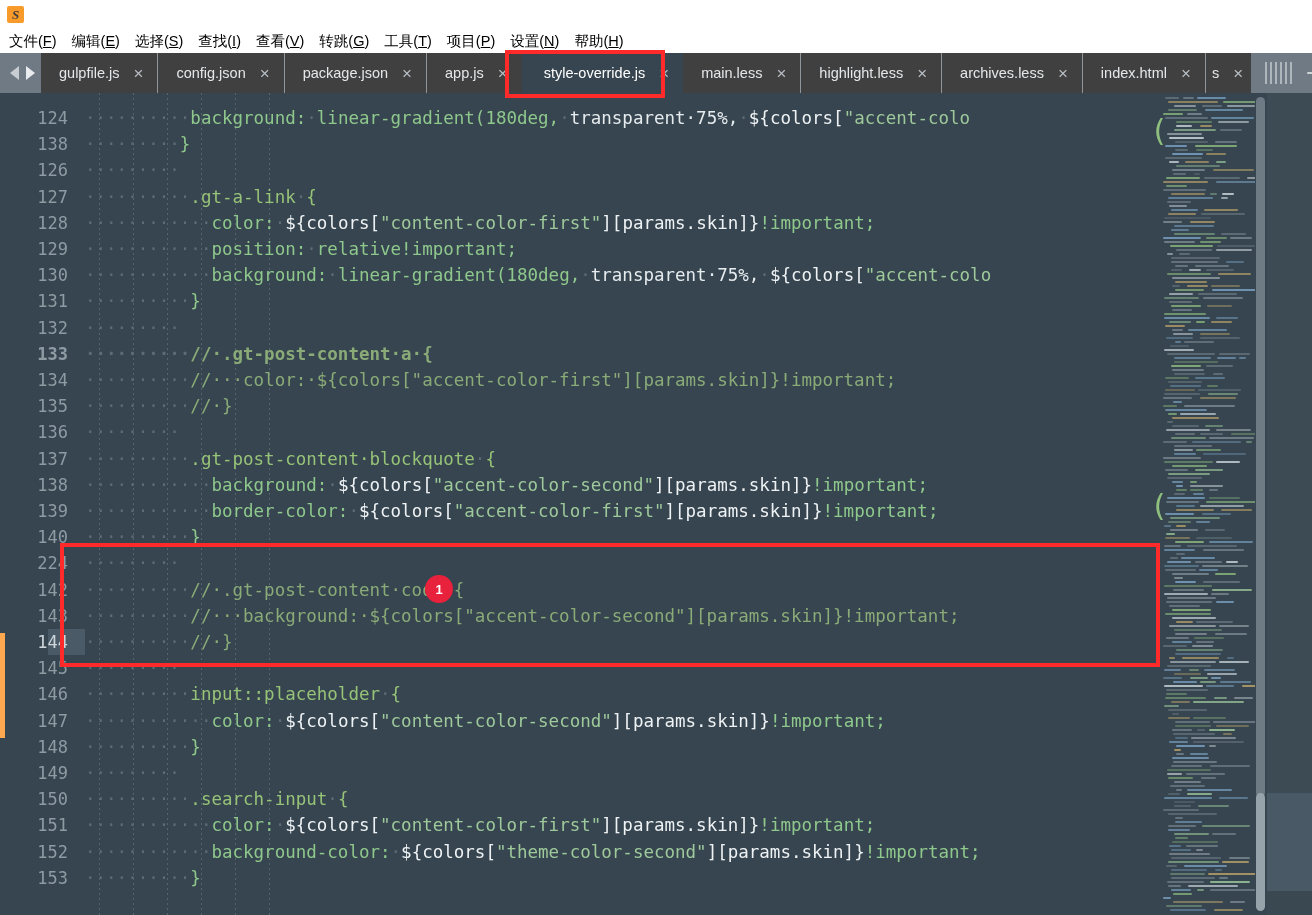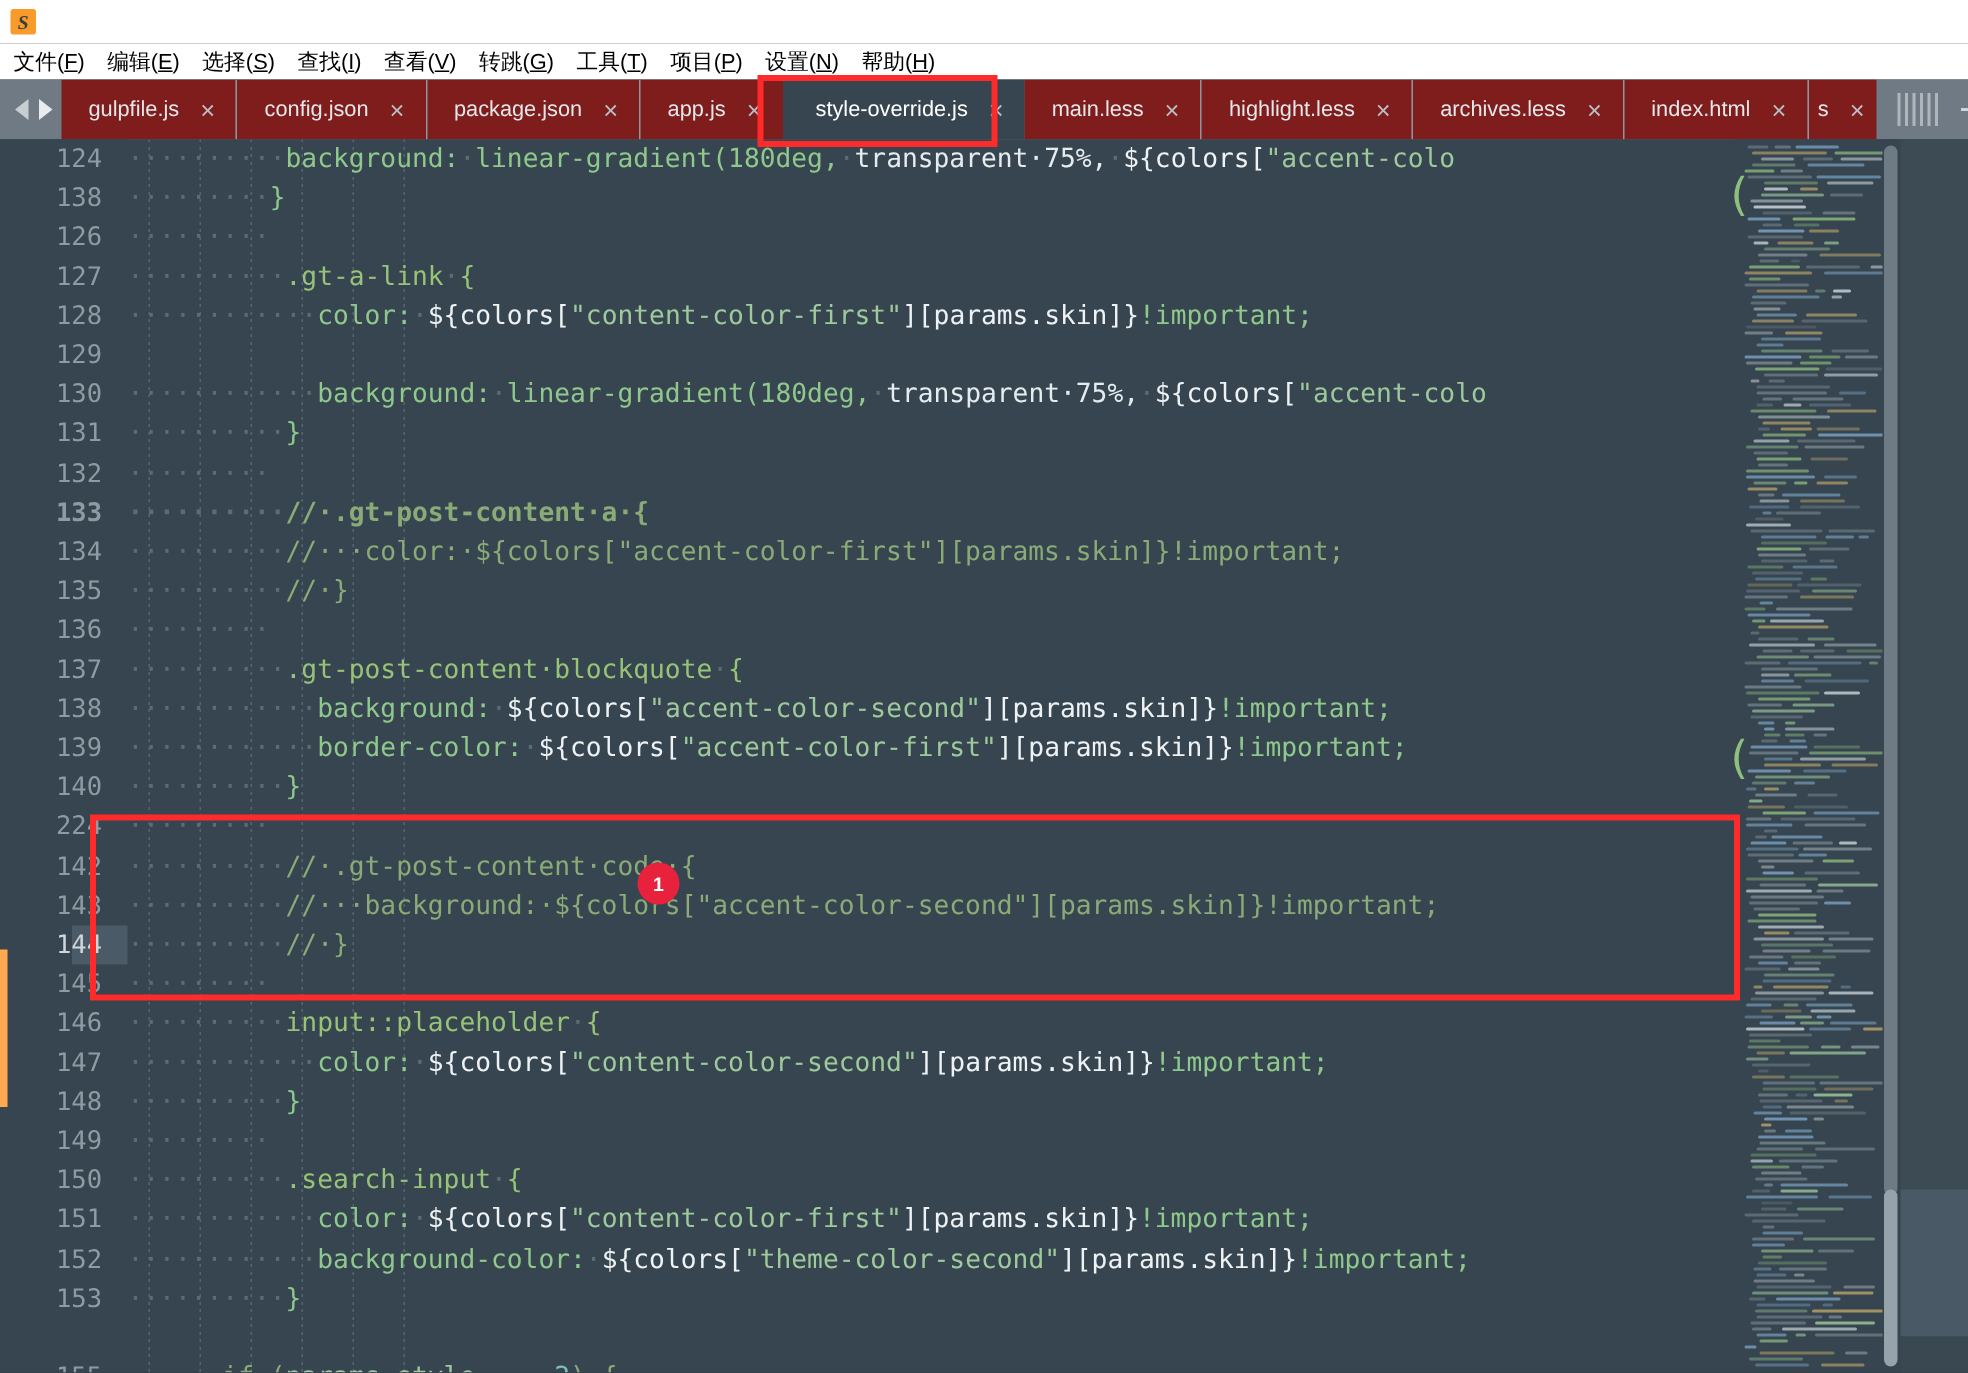--- a/index.html
+++ b/index.html
@@ -48,21 +48,21 @@
     background:#6f7a85;display:flex;align-items:flex-end;overflow:hidden;
   }
   .tabnav{
     display:flex;align-items:center;height:40px;padding:0 6px 0 10px;flex:none;
   }
   .tri{width:0;height:0;border-top:7px solid transparent;border-bottom:7px solid transparent;}
   .tri-l{border-right:9px solid #c8cdd2;margin-right:7px;}
   .tri-r{border-left:9px solid #e9ecef;}
   .tab{
     position:relative;height:40px;display:flex;align-items:center;
-    padding:0 14px 0 18px;flex:none;background:#7f1d1d;
+    padding:0 14px 0 18px;flex:none;background:#404040;
     border-left:1px solid #8d959d;
   }
   .tab:first-of-type{border-left:none;}
   .tab .tname{font-size:14.5px;color:#e4e7ea;white-space:nowrap;}
   .tab .tclose{
     font-size:17px;color:#b9bfc5;margin-left:14px;line-height:1;
     font-family:"Liberation Sans",sans-serif;
   }
   .tab.active{
     background:#36454f;border-left:none;padding-left:22px;padding-right:14px;
@@ -92,20 +92,21 @@
   .gutter-mark{
     position:absolute;left:0;width:5px;height:105px;background:#ffa850;
   }
   .codewrap{
     position:absolute;left:0;top:0;width:1155px;height:822px;overflow:hidden;
   }
   .line{
     position:relative;height:26.2px;line-height:26.2px;white-space:pre;
     font-family:"DejaVu Sans Mono","Liberation Mono",monospace;
     font-size:17.5px;
+    margin-top:12px;
   }
   .line .ln{
     position:absolute;left:0;top:0;width:68px;text-align:right;
     color:#8e9ba3;font-size:17px;
   }
   .line .code{
     position:absolute;left:85px;top:0;white-space:pre;color:#d4dbe0;
   }
   .line.current .hl{
     position:absolute;left:48px;top:0;width:37px;height:26.2px;
@@ -275,21 +276,21 @@
         <i style="left:269px"></i>
     </div>
     <div class="gutter"></div>
     <div class="gutter-mark" style="top:540px;"></div>
     <div class="codewrap" id="codewrap">
         <div class="line" style="top: 0px; position: absolute; left: 0px; width: 1155px;"><span class="ln">124</span><span class="code"><span class="ws">··········</span><span class="c-prop">background:</span><span class="ws">·</span><span class="c-prop">linear-gradient(180deg,</span><span class="ws">·</span><span class="c-punc">transparent·75%,</span><span class="ws">·</span><span class="c-tmpl">${</span><span class="c-tmpl">colors[</span><span class="c-str">"accent-colo</span></span></div>
         <div class="line" style="top: 26.2px; position: absolute; left: 0px; width: 1155px;"><span class="ln">138</span><span class="code"><span class="ws">·········</span><span class="c-prop">}</span></span></div>
         <div class="line" style="top: 52.4px; position: absolute; left: 0px; width: 1155px;"><span class="ln">126</span><span class="code"><span class="ws">·········</span></span></div>
         <div class="line" style="top: 78.6px; position: absolute; left: 0px; width: 1155px;"><span class="ln">127</span><span class="code"><span class="ws">··········</span><span class="c-sel">.gt-a-link</span><span class="ws">·</span><span class="c-sel">{</span></span></div>
         <div class="line" style="top: 104.8px; position: absolute; left: 0px; width: 1155px;"><span class="ln">128</span><span class="code"><span class="ws">············</span><span class="c-prop">color:</span><span class="ws">·</span><span class="c-tmpl">${</span><span class="c-tmpl">colors[</span><span class="c-str">"content-color-first"</span><span class="c-tmpl">][</span><span class="c-tmpl">params.skin</span><span class="c-tmpl">]}</span><span class="c-prop">!important;</span></span></div>
-        <div class="line" style="top: 131px; position: absolute; left: 0px; width: 1155px;"><span class="ln">129</span></div>
+        <div class="line" style="top: 131px; position: absolute; left: 0px; width: 1155px;"><span class="ln">129</span><span class="code"><span class="ws">············</span><span class="c-prop">position:</span><span class="ws">·</span><span class="c-prop">relative!important;</span></span></div>
         <div class="line" style="top: 157.2px; position: absolute; left: 0px; width: 1155px;"><span class="ln">130</span><span class="code"><span class="ws">············</span><span class="c-prop">background:</span><span class="ws">·</span><span class="c-prop">linear-gradient(180deg,</span><span class="ws">·</span><span class="c-punc">transparent·75%,</span><span class="ws">·</span><span class="c-tmpl">${</span><span class="c-tmpl">colors[</span><span class="c-str">"accent-colo</span></span></div>
         <div class="line" style="top: 183.4px; position: absolute; left: 0px; width: 1155px;"><span class="ln">131</span><span class="code"><span class="ws">··········</span><span class="c-prop">}</span></span></div>
         <div class="line" style="top: 209.6px; position: absolute; left: 0px; width: 1155px;"><span class="ln">132</span><span class="code"><span class="ws">·········</span></span></div>
         <div class="line" style="top: 235.8px; position: absolute; left: 0px; width: 1155px; font-weight: bold;"><span class="ln">133</span><span class="code"><span class="ws">··········</span><span class="c-cmt">//·.gt-post-content·a·{</span></span></div>
         <div class="line" style="top: 262px; position: absolute; left: 0px; width: 1155px;"><span class="ln">134</span><span class="code"><span class="ws">··········</span><span class="c-cmt">//···color:·${colors["accent-color-first"][params.skin]}!important;</span></span></div>
         <div class="line" style="top: 288.2px; position: absolute; left: 0px; width: 1155px;"><span class="ln">135</span><span class="code"><span class="ws">··········</span><span class="c-cmt">//·}</span></span></div>
         <div class="line" style="top: 314.4px; position: absolute; left: 0px; width: 1155px;"><span class="ln">136</span><span class="code"><span class="ws">·········</span></span></div>
         <div class="line" style="top: 340.6px; position: absolute; left: 0px; width: 1155px;"><span class="ln">137</span><span class="code"><span class="ws">··········</span><span class="c-sel">.gt-post-content·blockquote</span><span class="ws">·</span><span class="c-sel">{</span></span></div>
         <div class="line" style="top: 366.8px; position: absolute; left: 0px; width: 1155px;"><span class="ln">138</span><span class="code"><span class="ws">············</span><span class="c-prop">background:</span><span class="ws">·</span><span class="c-tmpl">${colors[</span><span class="c-str">"accent-color-second"</span><span class="c-tmpl">][params.skin]}</span><span class="c-prop">!important;</span></span></div>
         <div class="line" style="top: 393px; position: absolute; left: 0px; width: 1155px;"><span class="ln">139</span><span class="code"><span class="ws">············</span><span class="c-prop">border-color:</span><span class="ws">·</span><span class="c-tmpl">${colors[</span><span class="c-str">"accent-color-first"</span><span class="c-tmpl">][params.skin]}</span><span class="c-prop">!important;</span></span></div>

